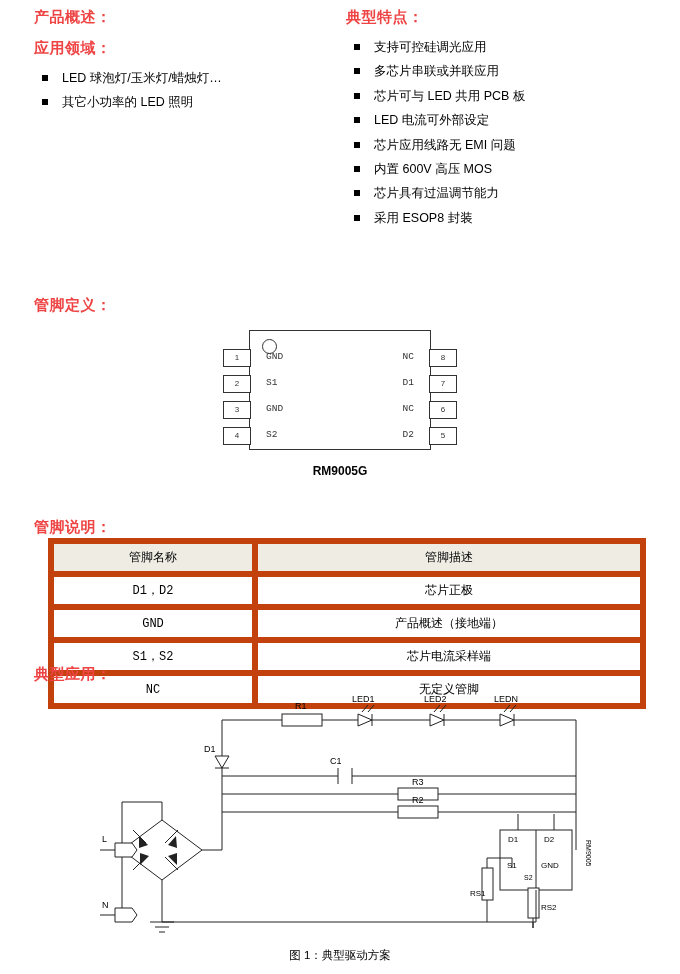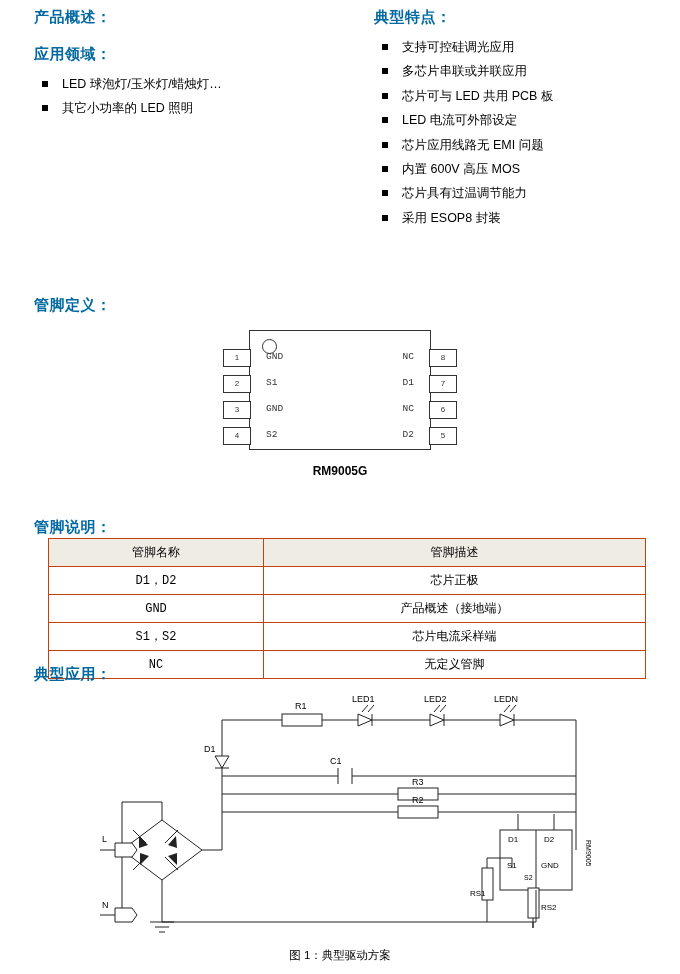--- a/index.html
+++ b/index.html
@@ -18,32 +18,32 @@
   .page {
     position: relative;
     width: 680px;
     height: 974px;
     padding: 0;
     box-sizing: border-box;
   }
   .section-title {
     font-size: 15px;
     font-weight: bold;
-    color: #0369a1;
+    color: #ef4444;
     letter-spacing: 0.5px;
   }
   .col-left {
     position: absolute;
     left: 34px;
     top: 8px;
     width: 315px;
   }
   .col-right {
     position: absolute;
-    left: 374px;
+    left: 346px;
     top: 8px;
     width: 300px;
   }
   .para {
     font-size: 12.5px;
     line-height: 1.75;
     text-align: justify;
     margin-top: 8px;
     text-indent: 2.2em;
   }
@@ -61,21 +61,21 @@
   ul.bullets li::before {
     content: "";
     position: absolute;
     left: 8px;
     top: 9px;
     width: 6px;
     height: 6px;
     background: #000;
   }
   .app-title {
-    margin-top: 18px;
+    margin-top: 12px;
   }
   .pin-def-title {
     position: absolute;
     left: 34px;
     top: 296px;
   }
   
   .chip-wrap {
     position: absolute;
     left: 0;
@@ -143,23 +143,23 @@
   table.pin-table {
     position: absolute;
     left: 48px;
     top: 538px;
     width: 598px;
     border-collapse: collapse;
     font-size: 12px;
   }
   table.pin-table th,
   table.pin-table td {
-    border: 1px solid #c2410c;
+    border: 6px solid #c2410c;
     text-align: center;
-    padding: 4px 14px;
+    padding: 4px 6px;
     height: 19px;
   }
   table.pin-table thead th {
     background: #efece3;
     font-weight: normal;
   }
   table.pin-table td.pname {
     width: 186px;
     font-family: "Liberation Mono", monospace;
     font-size: 12px;

